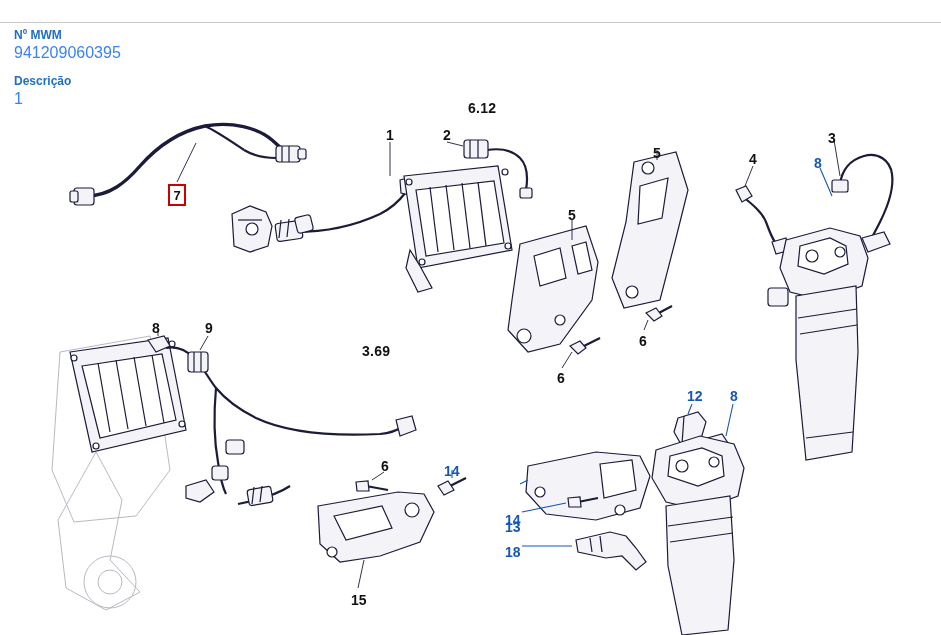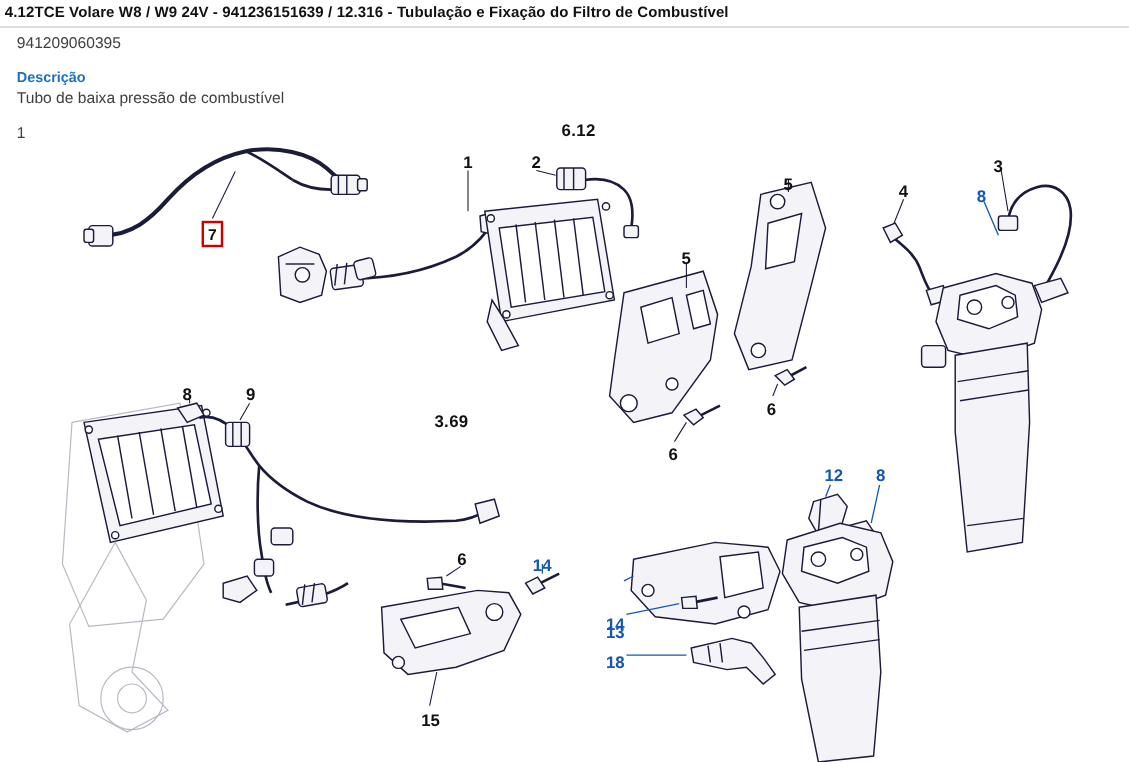--- a/index.html
+++ b/index.html
@@ -47,22 +47,22 @@
     width: 300px;
   }
   .info-label {
     font-size: 12px;
     font-weight: bold;
     color: #1f6fc4;
     margin: 0 0 2px 0;
     line-height: 15px;
   }
   .info-value {
-    font-size: 13px;
-    color: #404040;
+    font-size: 16px;
+    color: #3b82f6;
     margin: 0 0 14px 0;
     line-height: 15px;
   }
   
   #diagram {
     position: absolute;
     left: 0;
     top: 0;
     width: 941px;
     height: 635px;
@@ -98,27 +98,26 @@
     color: #111;
     text-align: center;
     line-height: 19px;
   }
 </style>
 </head>
 <body>
 
 <div id="page">
 
-  <div class="breadcrumb">4.12TCE Volare W8 / W9 24V - 941236151639  /  12.316 - Tubulação e Fixação do Filtro de Combustível</div>
   <div class="rule"></div>
 
   <div class="info">
+    <div class="info-label">Nº MWM</div>
     <div class="info-value">941209060395</div>
     <div class="info-label">Descrição</div>
-    <div class="info-value">Tubo de baixa pressão de combustível</div>
     <div class="info-value">1</div>
   </div>
 
   <svg id="diagram" viewBox="0 0 941 635">
     <defs>
       <style>
         .ln  { fill:none; stroke:#1b1b3a; stroke-width:1.2; }
         .ln2 { fill:none; stroke:#1b1b3a; stroke-width:2.2; }
         .ln3 { fill:none; stroke:#1b1b3a; stroke-width:3.4; }
         .gh  { fill:none; stroke:#b9b9c4; stroke-width:1; }

